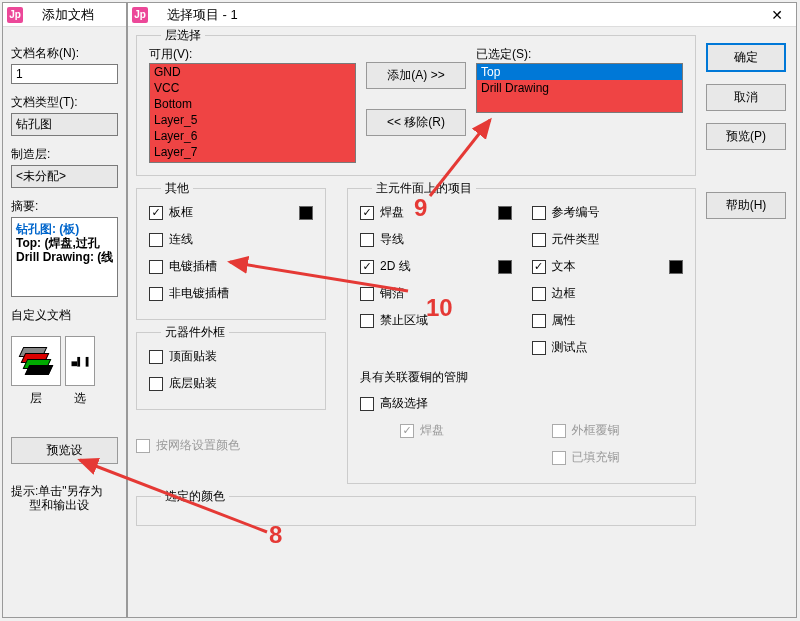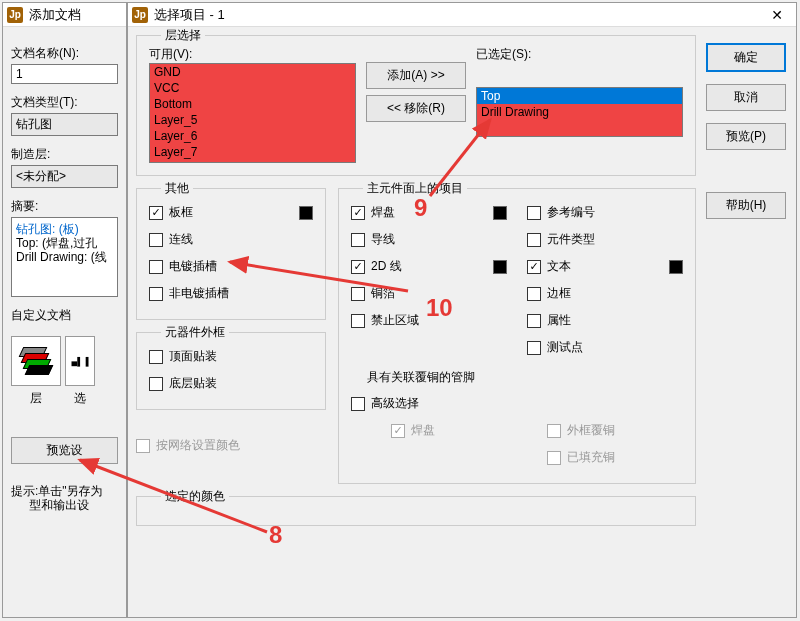--- a/index.html
+++ b/index.html
@@ -3,30 +3,30 @@
   <meta charset="utf-8">
   <style>
     * { box-sizing: border-box; margin: 0; padding: 0; font-family: "Microsoft YaHei", sans-serif; font-size: 12px; }
     body { background: #f0f0f0; width: 800px; height: 621px; position: relative; overflow: hidden; }
     
     .window { position: absolute; background: #fff; border: 1px solid #999; }
     .window1 { left: 2px; top: 2px; width: 125px; height: 616px; background: #f0f0f0; }
     .window2 { left: 127px; top: 2px; width: 670px; height: 616px; background: #f0f0f0; }
     
     .titlebar { height: 24px; display: flex; align-items: center; padding: 0 4px; background: #fff; border-bottom: 1px solid #ddd; }
-    .titlebar .icon { width: 16px; height: 16px; background: #a16207; color: #fff; display: flex; align-items: center; justify-content: center; font-size: 10px; font-weight: bold; margin-right: 6px; border-radius: 2px; }
+    .titlebar .icon { width: 16px; height: 16px; background: #ec4899; color: #fff; display: flex; align-items: center; justify-content: center; font-size: 10px; font-weight: bold; margin-right: 19px; border-radius: 2px; }
     .titlebar .title { flex: 1; font-size: 13px; }
     .close-btn { width: 30px; height: 24px; display: flex; align-items: center; justify-content: center; font-size: 14px; cursor: pointer; }
     
     .content1 { padding: 8px; }
     .label { display: block; margin-top: 10px; margin-bottom: 2px; }
     .input { width: 100%; border: 1px solid #7a7a7a; padding: 2px 4px; background: #fff; }
     .select { width: 100%; border: 1px solid #7a7a7a; padding: 2px 4px; background: #e8e8e8; }
     
-    .summary-box { border: 1px solid #7a7a7a; background: #fff; padding: 4px; height: 80px; overflow: hidden; font-size: 11px; line-height: 14px; }
+    .summary-box { border: 1px solid #7a7a7a; background: #fff; padding: 4px; height: 80px; overflow: hidden; font-size: 11px; line-height: 14px; font-weight: bold; }
     .summary-row { white-space: nowrap; }
     .blue-text { color: #0066cc; }
     
     .icon-box { margin-top: 12px; display: flex; gap: 4px; }
     .layer-icon { width: 50px; height: 50px; border: 1px solid #999; background: #fff; display: flex; align-items: center; justify-content: center; position: relative; }
     .layer-icon-inner { position: relative; width: 30px; height: 28px; }
     .layer-stack { position: absolute; width: 24px; height: 10px; transform: skewX(-25deg); border: 1px solid #000; }
     .ls1 { top: 0; left: 0; background: #888; }
     .ls2 { top: 6px; left: 2px; background: #d00; }
     .ls3 { top: 12px; left: 4px; background: #0a0; }
@@ -38,42 +38,42 @@
     
     .tip { margin-top: 20px; font-size: 11px; line-height: 14px; }
     
     .content2 { padding: 8px; position: relative; }
     
     .fieldset { border: 1px solid #ccc; padding: 10px 12px 12px; margin-bottom: 12px; position: relative; }
     .fieldset-legend { position: absolute; top: -9px; left: 24px; background: #f0f0f0; padding: 0 4px; }
     
     .layer-section { display: flex; gap: 10px; }
     .layer-col { flex: 1; }
-    .layer-col-mid { width: 100px; display: flex; flex-direction: column; gap: 6px; justify-content: flex-start; padding-top: 16px; }
+    .layer-col-mid { width: 100px; display: flex; flex-direction: column; gap: 20px; justify-content: flex-start; padding-top: 16px; }
     .listbox { width: 100%; height: 100px; border: 1px solid #7a7a7a; background: #ef4444; overflow: auto; }
     .listbox-item { padding: 1px 4px; }
     .listbox-item.selected { background: #0078d7; color: #fff; }
     
     .btn { border: 1px solid #999; background: #e8e8e8; padding: 4px 8px; cursor: pointer; white-space: nowrap; text-align: center; }
     
     .right-btns { position: absolute; right: 10px; top: 40px; width: 80px; display: flex; flex-direction: column; gap: 12px; }
     .right-btns .btn { width: 100%; }
     .right-btns .btn.default { border: 2px solid #0078d7; }
     
-    .main-area { display: flex; gap: 12px; }
+    .main-area { display: flex; gap: 21px; }
     .col { flex: 1; }
     
     .checkbox-row { display: flex; align-items: center; padding: 5px 0; gap: 6px; }
     .checkbox { width: 14px; height: 14px; border: 1px solid #333; background: #fff; display: inline-flex; align-items: center; justify-content: center; }
     .checkbox.checked::after { content: "✓"; font-size: 11px; color: #000; }
     .checkbox.disabled { border-color: #aaa; }
     .checkbox.disabled.checked::after { color: #999; }
     .color-swatch { width: 14px; height: 14px; background: #000; border: 1px solid #666; margin-left: auto; }
     
-    .section-title { margin: 8px 16px 4px; }
+    .section-title { margin: 8px 0 4px; }
     
     .disabled-text { color: #999; }
     
     .annot { position: absolute; color: #e53935; font-weight: bold; font-size: 24px; pointer-events: none; z-index: 100; }
     .arrow { position: absolute; pointer-events: none; z-index: 99; }
     
     .sub-fieldset { margin-top: 8px; }
   </style>
 </head>
 <body>
@@ -160,21 +160,21 @@
             <div class="listbox-item">Layer_6</div>
             <div class="listbox-item">Layer_7</div>
           </div>
         </div>
         <div class="layer-col-mid">
           <button class="btn">添加(A) &gt;&gt;</button>
           <button class="btn">&lt;&lt; 移除(R)</button>
         </div>
         <div class="layer-col">
           <span>已选定(S):</span>
-          <div class="listbox" style="height:50px;margin-top:24px;">
+          <div class="listbox" style="height:50px;">
             <div class="listbox-item selected">Top</div>
             <div class="listbox-item">Drill Drawing</div>
           </div>
         </div>
       </div>
     </div>
 
     <div class="main-area">
       <div class="col" style="max-width:190px;">
         <div class="fieldset">

